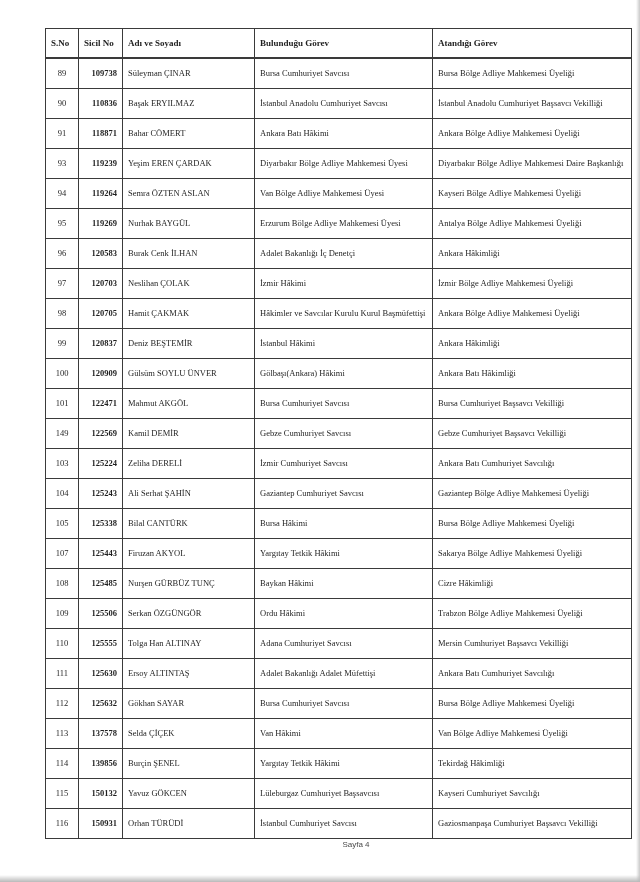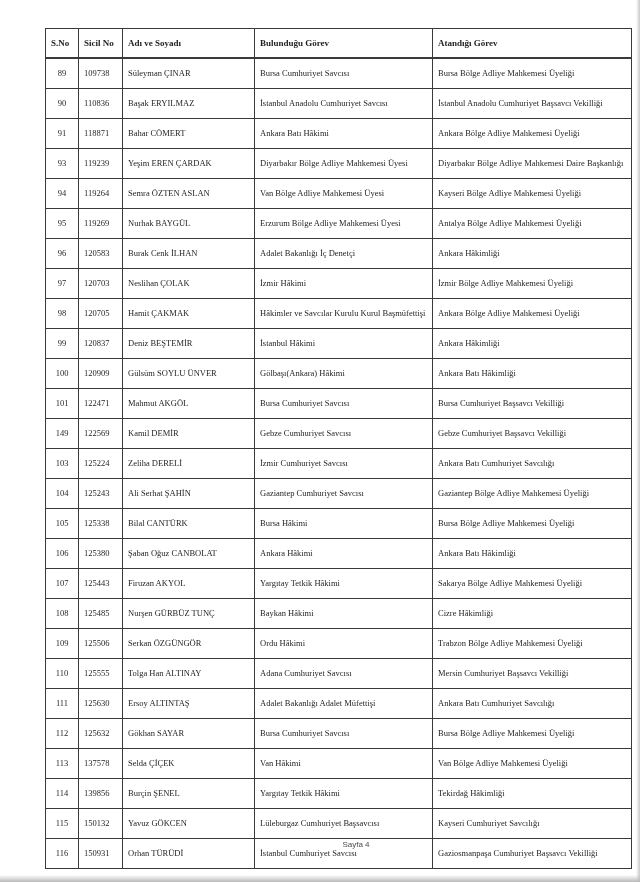--- a/index.html
+++ b/index.html
@@ -55,21 +55,21 @@
   }
   table.doc-table td {
     height: 25px;
   }
   col.c-sno   { width: 33px; }
   col.c-sicil { width: 44px; }
   col.c-name  { width: 132px; }
   col.c-cur   { width: 178px; }
   col.c-new   { width: 199px; }
   td.col-0 { text-align: center; }
-  td.col-1 { text-align: left; }
+  td.col-1 { text-align: right; font-weight: bold; }
   .footer {
     position: absolute;
     left: 0;
     width: 100%;
     top: 840px;
     text-align: center;
     font-size: 8px;
     color: #4a4a4a;
     font-family: "Liberation Sans", sans-serif;
     margin-left: 36px;
@@ -204,27 +204,20 @@
           <td class="col-4">Gaziantep Bölge Adliye Mahkemesi Üyeliği</td>
         </tr>
         <tr>
           <td class="col-0">105</td>
           <td class="col-1">125338</td>
           <td class="col-2">Bilal CANTÜRK</td>
           <td class="col-3">Bursa Hâkimi</td>
           <td class="col-4">Bursa Bölge Adliye Mahkemesi Üyeliği</td>
         </tr>
         <tr>
-          <td class="col-0">106</td>
-          <td class="col-1">125380</td>
-          <td class="col-2">Şaban Oğuz CANBOLAT</td>
-          <td class="col-3">Ankara Hâkimi</td>
-          <td class="col-4">Ankara Batı Hâkimliği</td>
-        </tr>
-        <tr>
           <td class="col-0">107</td>
           <td class="col-1">125443</td>
           <td class="col-2">Firuzan AKYOL</td>
           <td class="col-3">Yargıtay Tetkik Hâkimi</td>
           <td class="col-4">Sakarya Bölge Adliye Mahkemesi Üyeliği</td>
         </tr>
         <tr>
           <td class="col-0">108</td>
           <td class="col-1">125485</td>
           <td class="col-2">Nurşen GÜRBÜZ TUNÇ</td>

